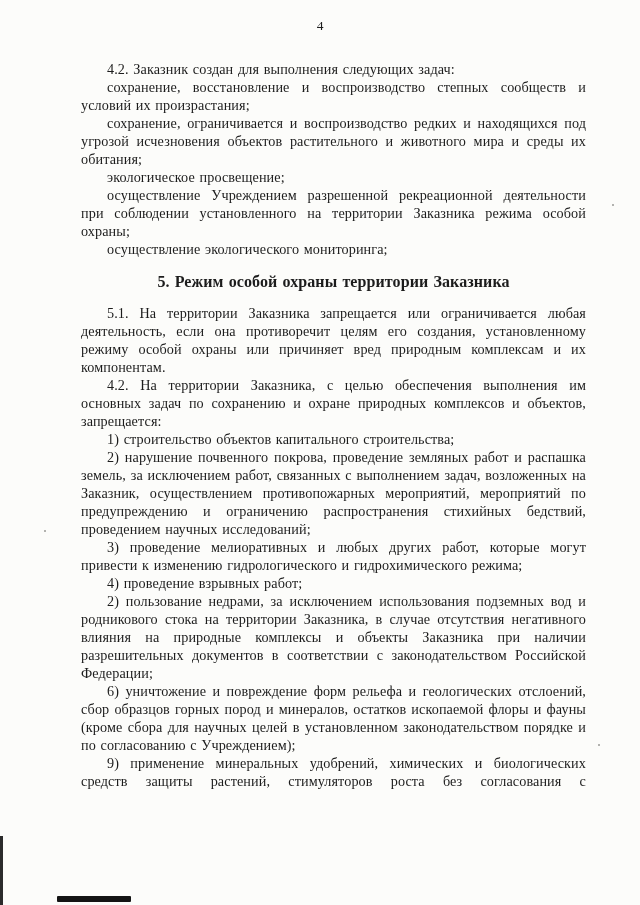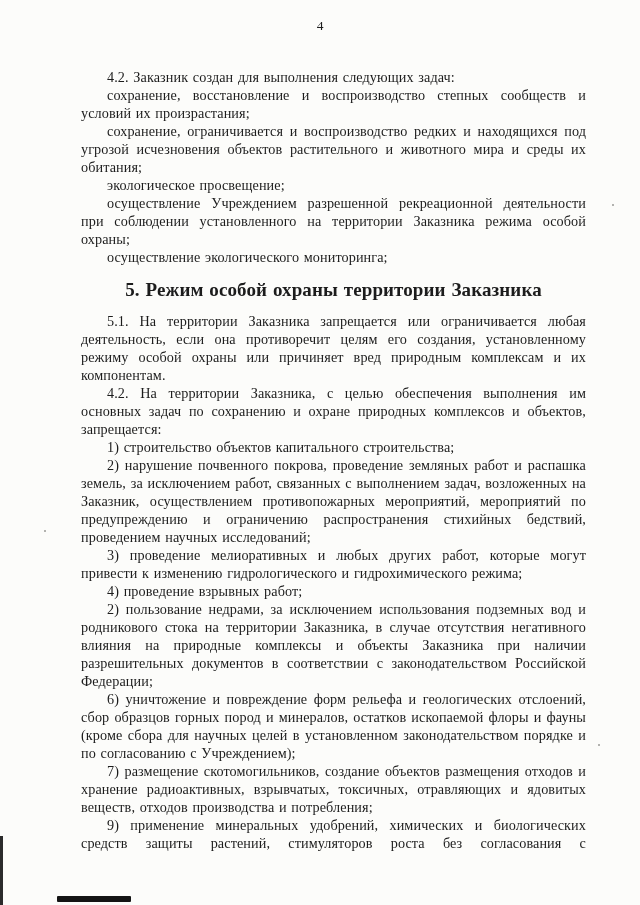--- a/index.html
+++ b/index.html
@@ -20,36 +20,36 @@
   .page-number {
     position: absolute;
     top: 18px;
     left: 0;
     width: 100%;
     text-align: center;
     font-size: 13.5px;
   }
   .content {
     position: absolute;
-    top: 68px;
+    top: 60px;
     left: 81px;
     width: 505px;
     font-size: 14.2px;
     line-height: 18px;
     text-align: justify;
     letter-spacing: 0.1px;
   }
   .para {
     margin: 0;
     text-indent: 26px;
     word-spacing: 1px;
   }
   .heading {
     margin: 15px 0 13px 0;
-    font-size: 19px;
+    font-size: 16px;
     font-weight: bold;
     text-align: center;
     text-indent: 0;
     word-spacing: 1px;
   }
   .justify-last {
     text-align-last: justify;
   }
   
   .artifact {
@@ -98,21 +98,20 @@
     <h2 class="heading">5. Режим особой охраны территории Заказника</h2>
 
     <p class="para">5.1. На территории Заказника запрещается или ограничивается любая деятельность, если она противоречит целям его создания, установленному режиму особой охраны или причиняет вред природным комплексам и их компонентам.</p>
     <p class="para">4.2. На территории Заказника, с целью обеспечения выполнения им основных задач по сохранению и охране природных комплексов и объектов, запрещается:</p>
     <p class="para">1) строительство объектов капитального строительства;</p>
     <p class="para">2) нарушение почвенного покрова, проведение земляных работ и распашка земель, за исключением работ, связанных с выполнением задач, возложенных на Заказник, осуществлением противопожарных мероприятий, мероприятий по предупреждению и ограничению распространения стихийных бедствий, проведением научных исследований;</p>
     <p class="para">3) проведение мелиоративных и любых других работ, которые могут привести к изменению гидрологического и гидрохимического режима;</p>
     <p class="para">4) проведение взрывных работ;</p>
     <p class="para">2) пользование недрами, за исключением использования подземных вод и родникового стока на территории Заказника, в случае отсутствия негативного влияния на природные комплексы и объекты Заказника при наличии разрешительных документов в соответствии с законодательством Российской Федерации;</p>
     <p class="para">6) уничтожение и повреждение форм рельефа и геологических отслоений, сбор образцов горных пород и минералов, остатков ископаемой флоры и фауны (кроме сбора для научных целей в установленном законодательством порядке и по согласованию с Учреждением);</p>
-    <p class="para">7) размещение скотомогильников, создание объектов размещения отходов и хранение радиоактивных, взрывчатых, токсичных, отравляющих и ядовитых веществ, отходов производства и потребления;</p>
     <p class="para justify-last">9) применение минеральных удобрений, химических и биологических средств защиты растений, стимуляторов роста без согласования с</p>
 
   </div>
 
   <div class="artifact artifact-left-edge"></div>
   <div class="artifact artifact-bottom-mark"></div>
   <div class="speck" style="left: 612px; top: 204px;"></div>
   <div class="speck" style="left: 44px; top: 530px;"></div>
   <div class="speck" style="left: 598px; top: 744px;"></div>
 

